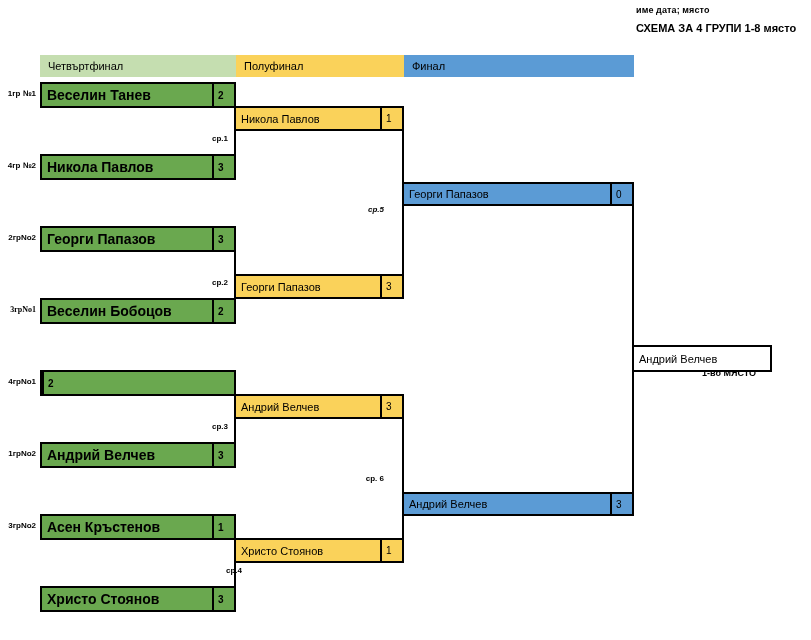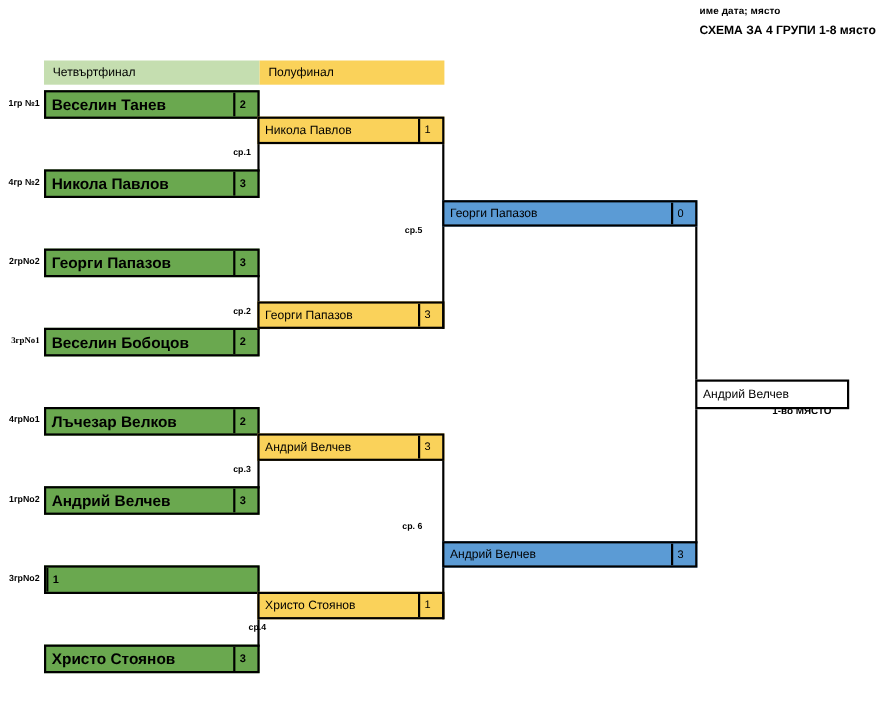--- a/index.html
+++ b/index.html
@@ -120,20 +120,21 @@
 </head>
 <body>
 
 <div id="root">
 
   <div class="abs hdr-sub" style="left:636px; top:5px;">име дата; място</div>
   <div class="abs hdr-main" style="left:636px; top:22px;">СХЕМА ЗА 4 ГРУПИ   1-8 място</div>
 
   <div class="abs round-bar round-qf" style="left:40px; top:55px; width:196px;">Четвъртфинал</div>
   <div class="abs round-bar round-sf" style="left:236px; top:55px; width:168px;">Полуфинал</div>
+  <div class="abs round-bar round-fn" style="left:404px; top:55px; width:230px;">Финал</div>
 
   <div class="abs seed" style="left:0px;  top:89px;">1гр №1</div>
   <div class="abs seed" style="left:0px;  top:161px;">4гр №2</div>
   <div class="abs seed" style="left:0px;  top:233px;">2грNo2</div>
   <div class="abs seed" style="left:0px;  top:305px;font-family:Liberation Serif, serif;">3грNo1</div>
   <div class="abs seed" style="left:0px;  top:377px;">4грNo1</div>
   <div class="abs seed" style="left:0px;  top:449px;">1грNo2</div>
   <div class="abs seed" style="left:0px;  top:521px;">3грNo2</div>
   <div class="abs seed" style="left:0px;  top:593px;padding-left:44px;">2грNo1</div>
 
@@ -151,30 +152,30 @@
     <div class="nm">Георги Папазов</div>
     <div class="sc">3</div>
   </div>
 
   <div class="abs slot slot-qf" style="left:40px; top:298px; width:196px; height:26px;">
     <div class="nm">Веселин Бобоцов</div>
     <div class="sc">2</div>
   </div>
 
   <div class="abs slot slot-qf" style="left:40px; top:370px; width:196px; height:26px;">
-    <div class="nm">Лъчезар Велков</div>
     <div class="sc">2</div>
   </div>
 
   <div class="abs slot slot-qf" style="left:40px; top:442px; width:196px; height:26px;">
     <div class="nm">Андрий Велчев</div>
     <div class="sc">3</div>
   </div>
 
   <div class="abs slot slot-qf" style="left:40px; top:514px; width:196px; height:26px;">
+    <div class="nm">Асен Кръстенов</div>
     <div class="sc">1</div>
   </div>
 
   <div class="abs slot slot-qf" style="left:40px; top:586px; width:196px; height:26px;">
     <div class="nm">Христо Стоянов</div>
     <div class="sc">3</div>
   </div>
 
   <div class="abs vline" style="left:234px; top:106px;  height:50px;"></div>
   <div class="abs vline" style="left:234px; top:250px;  height:50px;"></div>
@@ -204,21 +205,21 @@
   <div class="abs slot slot-sf" style="left:234px; top:538px; width:170px; height:25px;">
     <div class="nm">Христо Стоянов</div>
     <div class="sc">1</div>
   </div>
 
   <div class="abs vline" style="left:402px; top:131px; height:53px;"></div>
   <div class="abs vline" style="left:402px; top:184px; height:115px;"></div>
   <div class="abs vline" style="left:402px; top:419px; height:85px;"></div>
   <div class="abs vline" style="left:402px; top:504px; height:59px;"></div>
 
-  <div class="abs mlabel" style="left:288px; top:205px; width:96px;">ср.5</div>
+  <div class="abs mlabel" style="left:288px; top:205px; width:96px;font-style:italic;">ср.5</div>
   <div class="abs mlabel" style="left:288px; top:474px; width:96px;">ср. 6</div>
 
   <div class="abs slot slot-fn" style="left:402px; top:182px; width:232px; height:24px;">
     <div class="nm">Георги Папазов</div>
     <div class="sc">0</div>
   </div>
 
   <div class="abs slot slot-fn" style="left:402px; top:492px; width:232px; height:24px;">
     <div class="nm">Андрий Велчев</div>
     <div class="sc">3</div>

